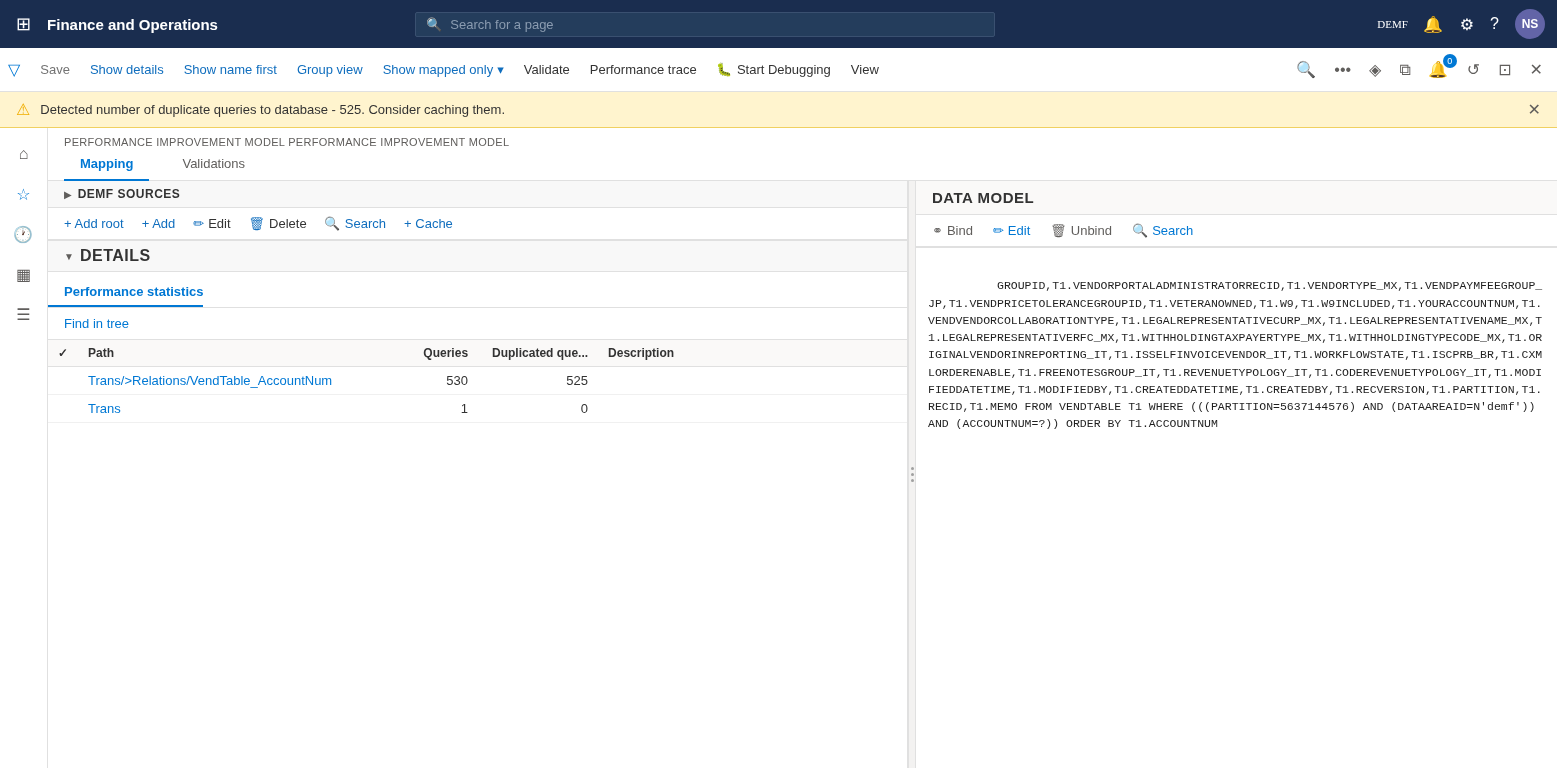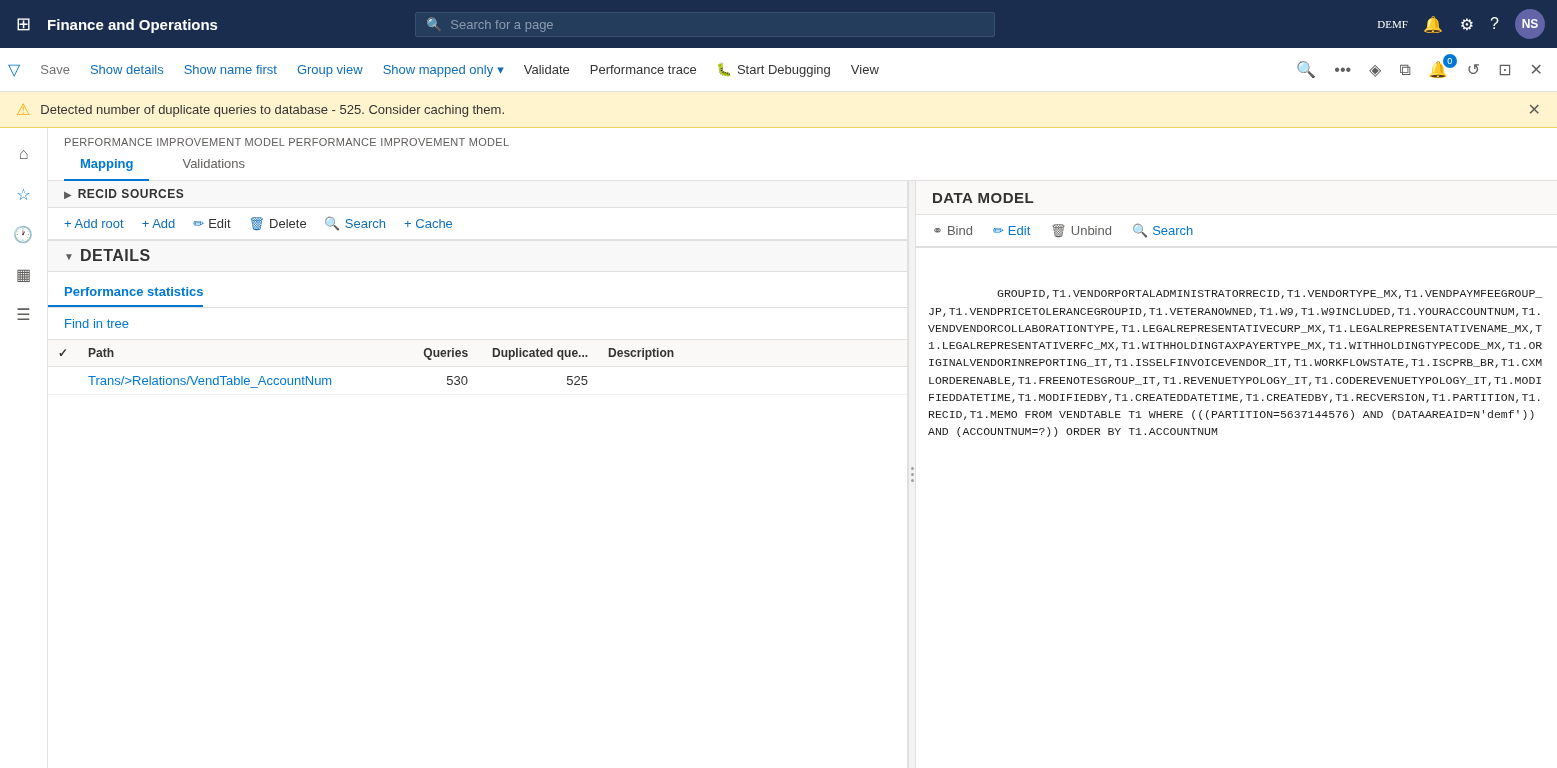--- a/index.html
+++ b/index.html
@@ -381,21 +381,21 @@
       border-radius: 2px;
       border: none;
       background: transparent;
     }
     .dm-btn.blue { color: #0078d4; }
 
     
     .sql-area {
       flex: 1;
       overflow: auto;
-      padding: 20px 12px;
+      padding: 12px 12px;
       font-family: 'Consolas', 'Courier New', monospace;
       font-size: 11.5px;
       color: #1f1f1f;
       background: #fff;
       line-height: 1.5;
       word-break: break-all;
       white-space: pre-wrap;
       border-top: 1px solid #e0e0e0;
     }
 
@@ -504,21 +504,21 @@
       <div class="tab active">Mapping</div>
       <div class="tab">Validations</div>
     </div>
 
     <div class="panel-layout">
 
       <div class="left-panel">
 
         <div class="section-header">
           <span class="section-expand">▶</span>
-          <span class="section-header-title">RECID SOURCES</span>
+          <span class="section-header-title">DEMF SOURCES</span>
         </div>
 
         <div class="ds-toolbar">
           <button class="ds-btn">+ Add root</button>
           <button class="ds-btn">+ Add</button>
           <button class="ds-btn">
             <span>✏</span>
             <span style="color:#333;">Edit</span>
           </button>
           <button class="ds-btn">
@@ -556,20 +556,27 @@
                 <th class="dup-col right">Duplicated que...</th>
                 <th class="desc-col">Description</th>
               </tr>
             </thead>
             <tbody id="perf-table-body">
             <tr>
       <td class="check-col"></td>
       <td class="path-col link">Trans/&gt;Relations/VendTable_AccountNum</td>
       <td class="queries-col right">530</td>
       <td class="dup-col right">525</td>
+      <td class="desc-col"></td>
+    </tr>
+                <tr>
+      <td class="check-col"></td>
+      <td class="path-col link">Trans</td>
+      <td class="queries-col right">1</td>
+      <td class="dup-col right">0</td>
       <td class="desc-col"></td>
     </tr>
               </tbody>
           </table>
         </div>
       </div>
 
       <div class="vsplitter">
         <div class="vsplitter-dots">
           <div class="vsplitter-dot"></div>

